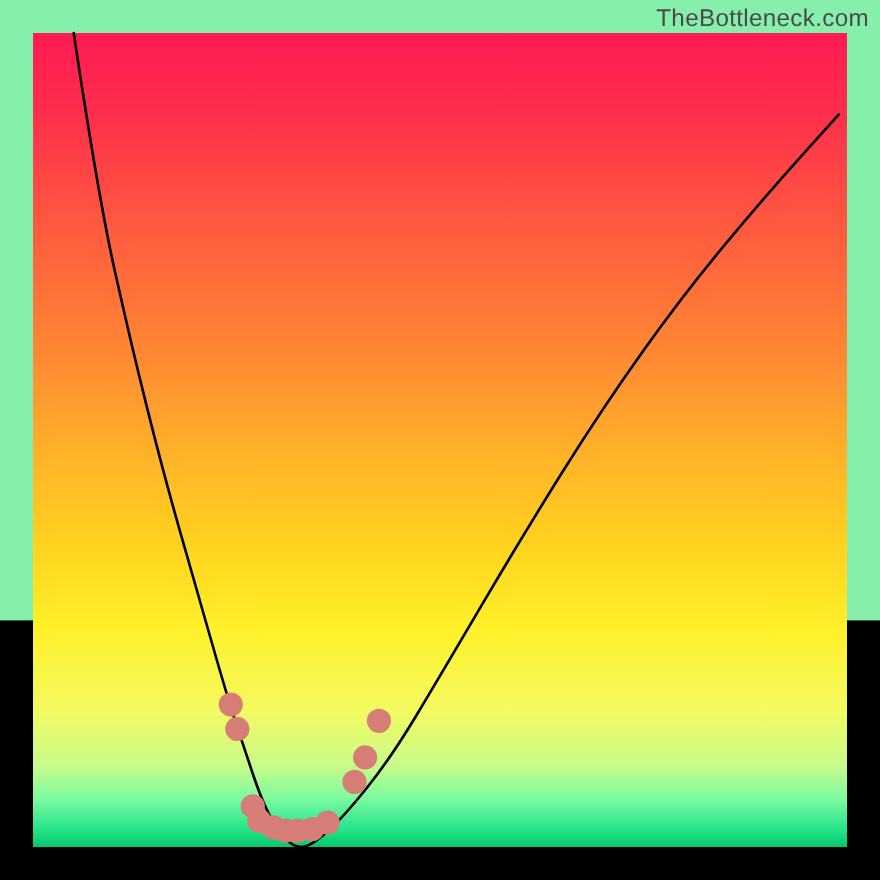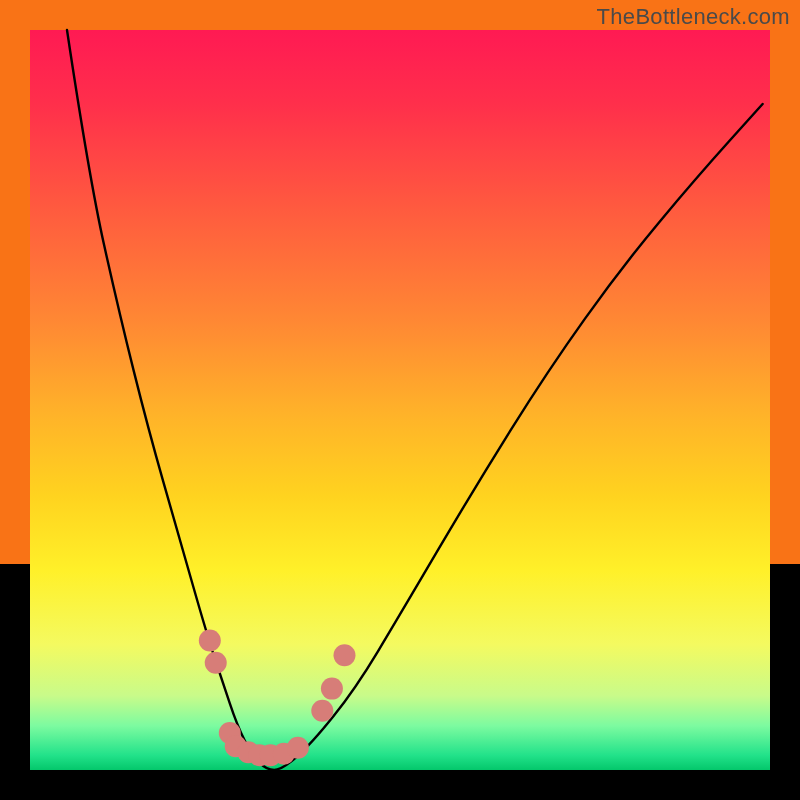--- a/index.html
+++ b/index.html
@@ -10,21 +10,21 @@
     background: #000;
     overflow: hidden;
     font-family: Arial, Helvetica, sans-serif;
   }
   .frame {
     position: absolute;
     left: 0;
     top: 0;
     width: 800px;
     height: 564px;
-    background: #f97316;
+    background: #86efac;
   }
   .plot {
     position: absolute;
     left: 30px;
     top: 30px;
     width: 740px;
     height: 740px;
     
     background: linear-gradient(
       to bottom,

